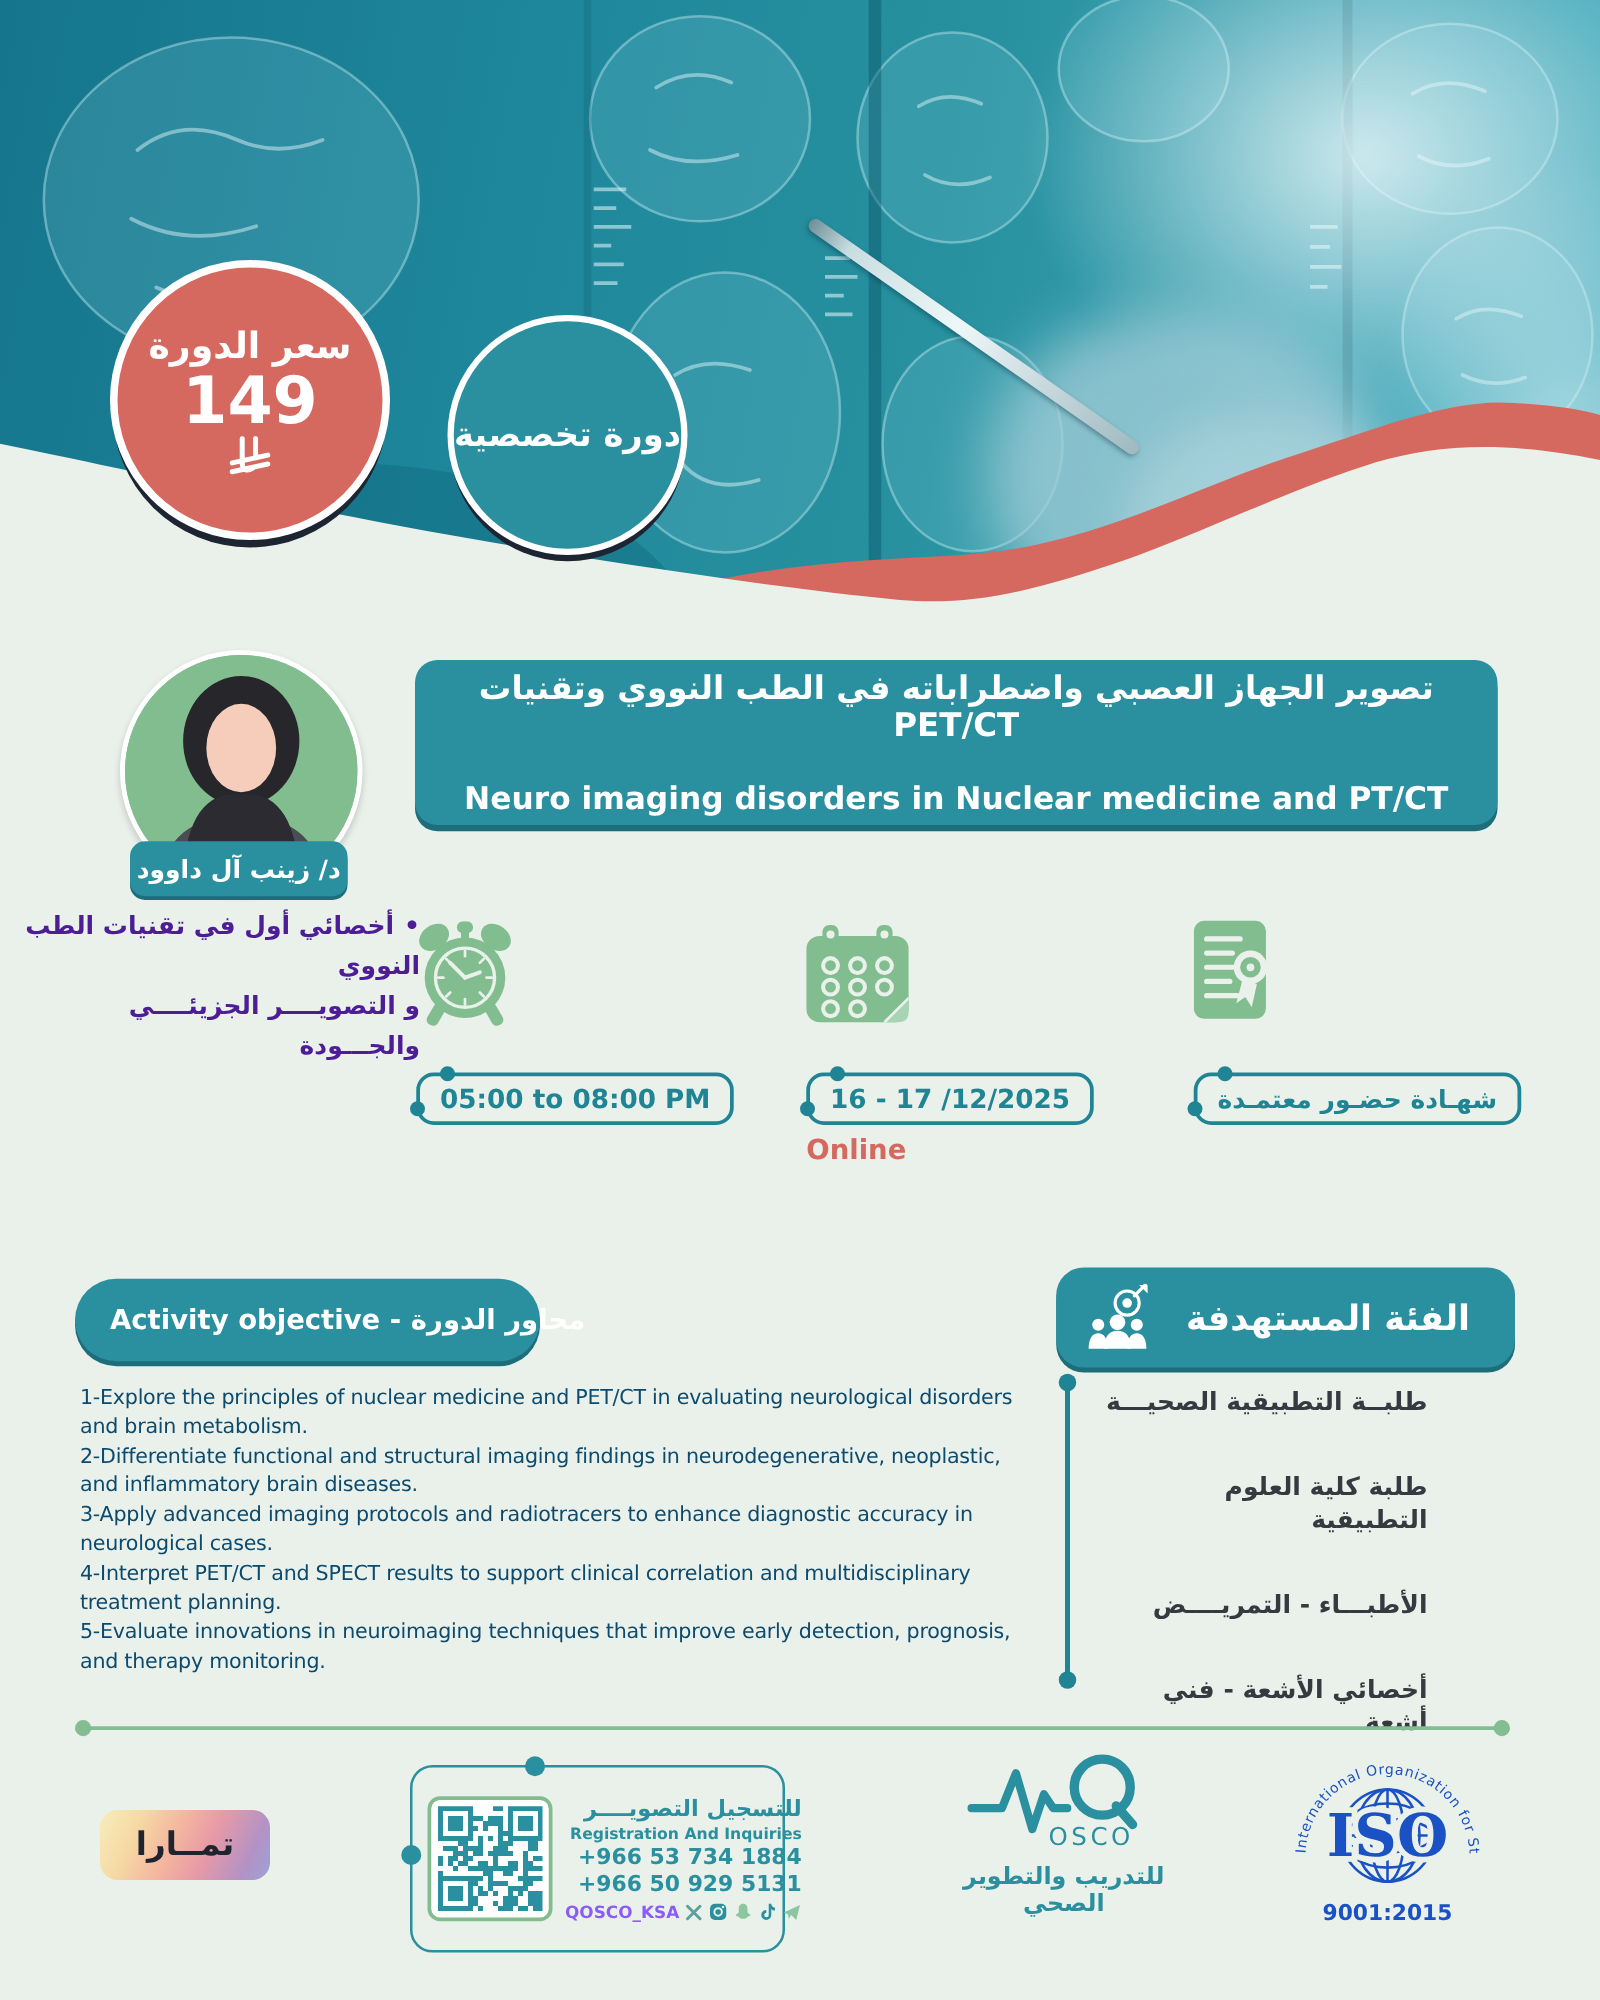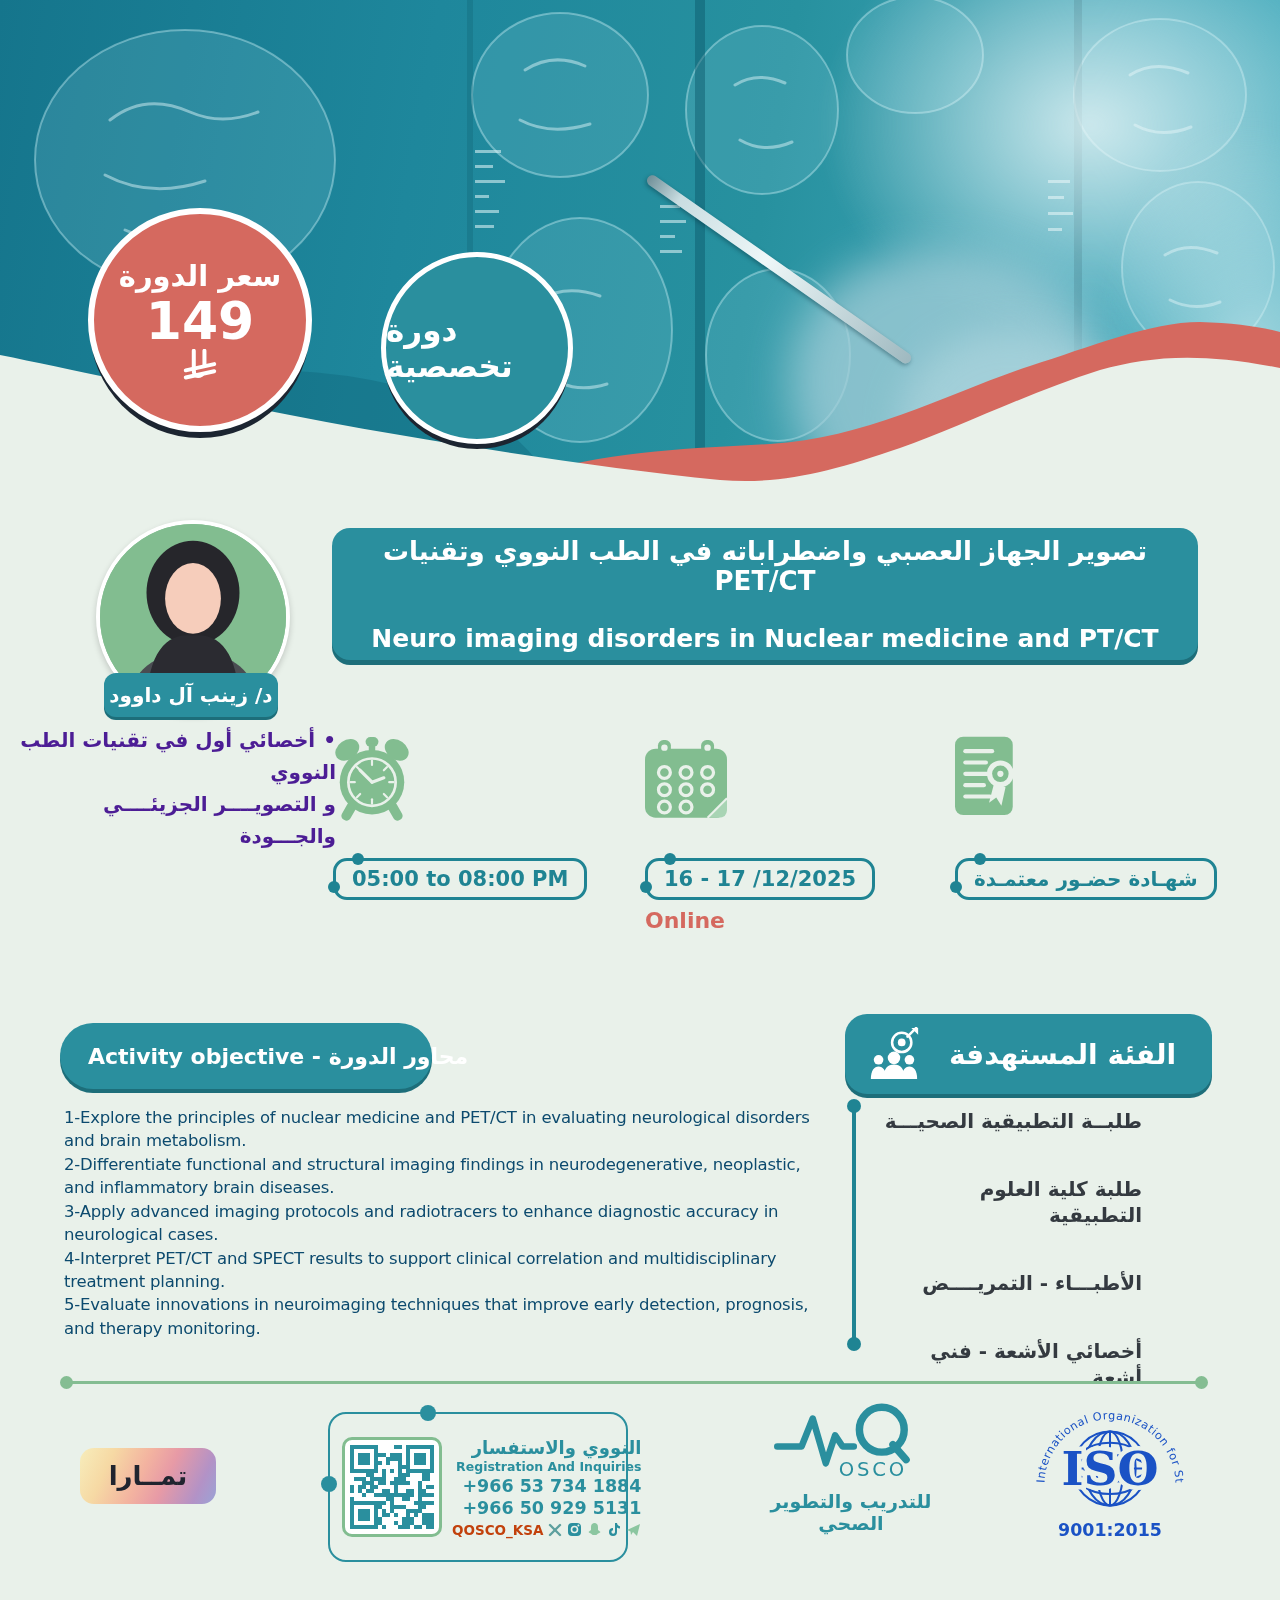--- a/index.html
+++ b/index.html
@@ -25,21 +25,21 @@
   .wave{position:absolute;left:0;top:320px;width:1280px;height:240px;}
 
   
   .price-circle{position:absolute;left:88px;top:208px;width:212px;height:212px;border-radius:50%;
     background:#d5695f;border:6px solid #fff;box-shadow:0 8px 0 -2px #1c2531;color:#fff;z-index:6;
     display:flex;flex-direction:column;align-items:center;justify-content:center;gap:2px;}
   .price-label{font-size:29px;font-weight:bold;}
   .price-num{font-size:52px;font-weight:bold;line-height:1;}
   .type-circle{position:absolute;left:358px;top:252px;width:182px;height:182px;border-radius:50%;
     background:#2a8f9e;border:5px solid #fff;box-shadow:0 7px 0 -2px #1c2531;color:#fff;z-index:5;
-    display:flex;align-items:center;justify-content:center;font-size:31px;font-weight:bold;margin-left:23px;}
+    display:flex;align-items:center;justify-content:center;font-size:27px;font-weight:bold;}
 
   
   .title-banner{position:absolute;left:332px;top:528px;width:866px;height:132px;background:#2a8f9e;
     border-radius:18px;box-shadow:0 5px 0 #1d6e7a;color:#fff;z-index:3;box-sizing:border-box;
     display:flex;flex-direction:column;justify-content:center;gap:28px;padding:0 30px;}
   .t-ar{font-size:26px;font-weight:bold;text-align:center;}
   .t-en{font-size:25px;font-weight:bold;text-align:center;}
 
   
   .avatar{position:absolute;left:96px;top:520px;width:186px;height:186px;border-radius:50%;
@@ -108,21 +108,21 @@
   .qr-box::after{content:"";position:absolute;left:-9px;top:62px;width:16px;height:16px;
     background:#2a8f9e;border-radius:50%;}
   .qr{width:100px;height:100px;border:3px solid #82bd90;border-radius:10px;background:#fff;
     padding:5px;box-sizing:border-box;flex:0 0 auto;}
   .qr svg{display:block;width:100%;height:100%;}
   .reg{flex:1;text-align:right;color:#2a8f9e;}
   .reg .ar{font-size:18px;font-weight:bold;direction:rtl;}
   .reg .en{font-size:12.5px;font-weight:bold;margin-top:1px;}
   .reg .ph{font-size:17.5px;font-weight:bold;margin-top:2px;}
   .reg .handle{margin-top:4px;display:flex;justify-content:flex-end;align-items:center;gap:5px;
-    font-size:13.5px;font-weight:bold;color:#c2410c;}
+    font-size:13.5px;font-weight:bold;color:#8b5cf6;}
   .soc{display:inline-flex;}
 
   .qosco{position:absolute;left:758px;top:1398px;width:186px;text-align:center;color:#2a8f9e;}
   .qosco .l1{font-size:21px;font-weight:bold;direction:rtl;margin-top:2px;}
   .qosco .l2{font-size:19px;font-weight:bold;direction:rtl;margin-top:4px;}
 
   .iso{position:absolute;left:1028px;top:1380px;width:164px;text-align:center;}
 </style>
 </head>
 <body>
@@ -605,21 +605,21 @@
             <rect x="13" y="20" width="1" height="1"></rect>
             <rect x="14" y="20" width="1" height="1"></rect>
             <rect x="16" y="20" width="1" height="1"></rect>
             <rect x="17" y="20" width="1" height="1"></rect>
             <rect x="19" y="20" width="1" height="1"></rect>
             <rect x="20" y="20" width="1" height="1"></rect>
           </g>
       </svg>
     </div>
     <div class="reg">
-      <div class="ar">النووي والاستفسار</div>
+      <div class="ar">للتسجيل التصويــــر</div>
       <div class="en">Registration And Inquiries</div>
       <div class="ph">+966 53 734 1884</div>
       <div class="ph">+966 50 929 5131</div>
       <div class="handle">
         <span>QOSCO_KSA</span>
         <span class="soc">
           <svg width="14" height="14" viewBox="0 0 14 14">
               <g stroke="#5ea09e" stroke-width="2.4" stroke-linecap="round">
                 <line x1="2" y1="2" x2="12" y2="12"></line>
                 <line x1="12" y1="2" x2="2" y2="12"></line>

